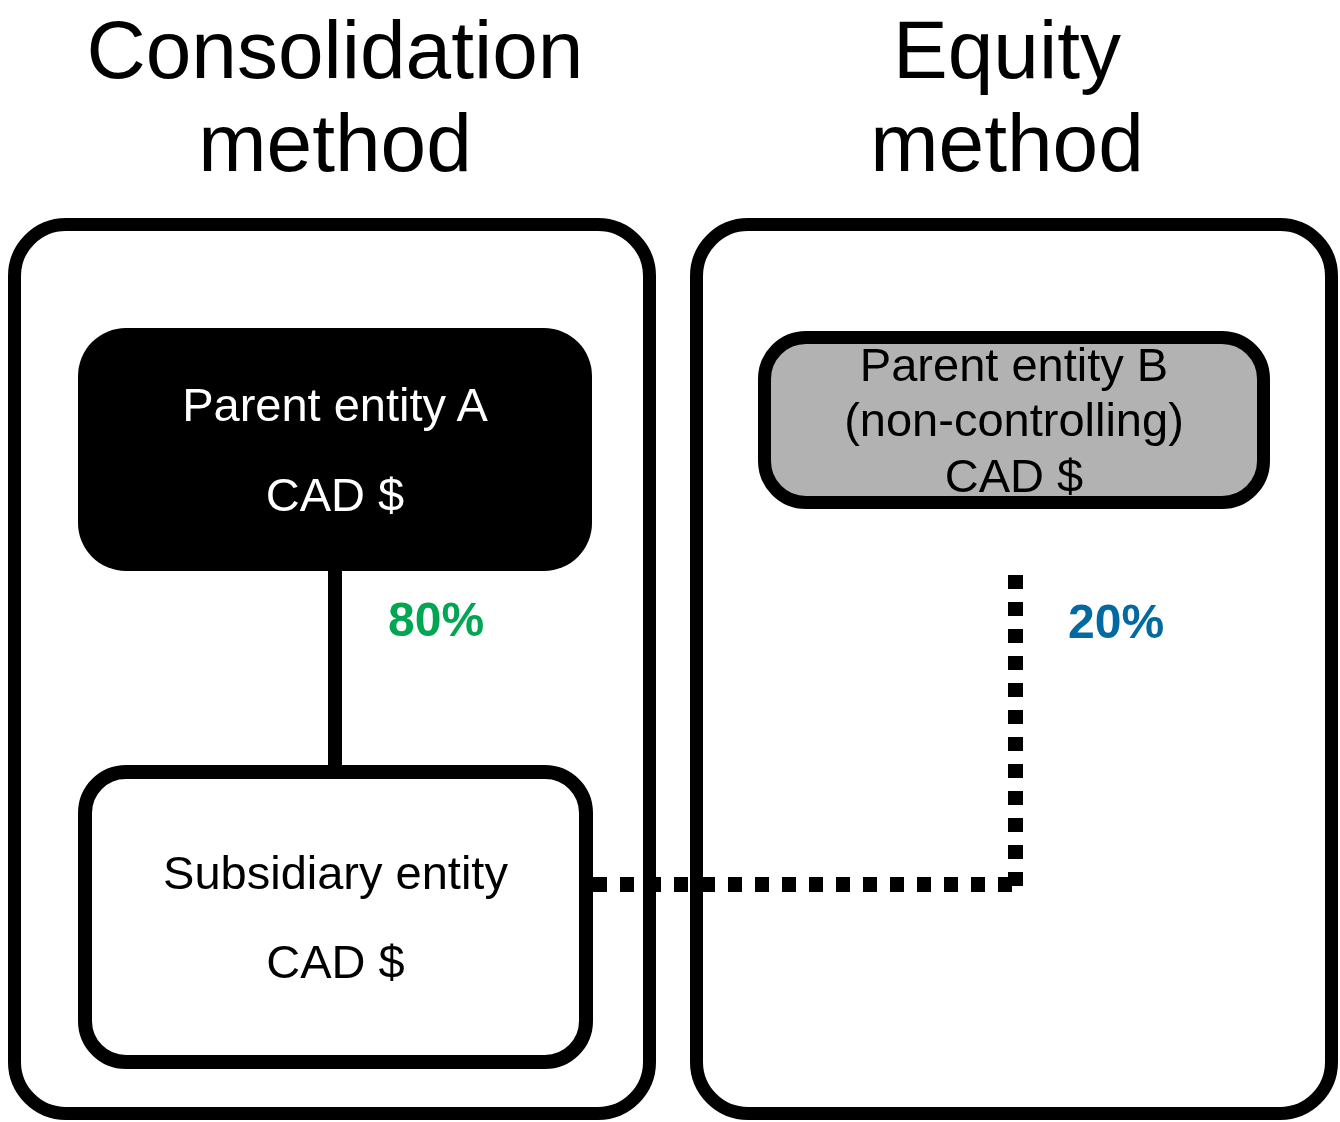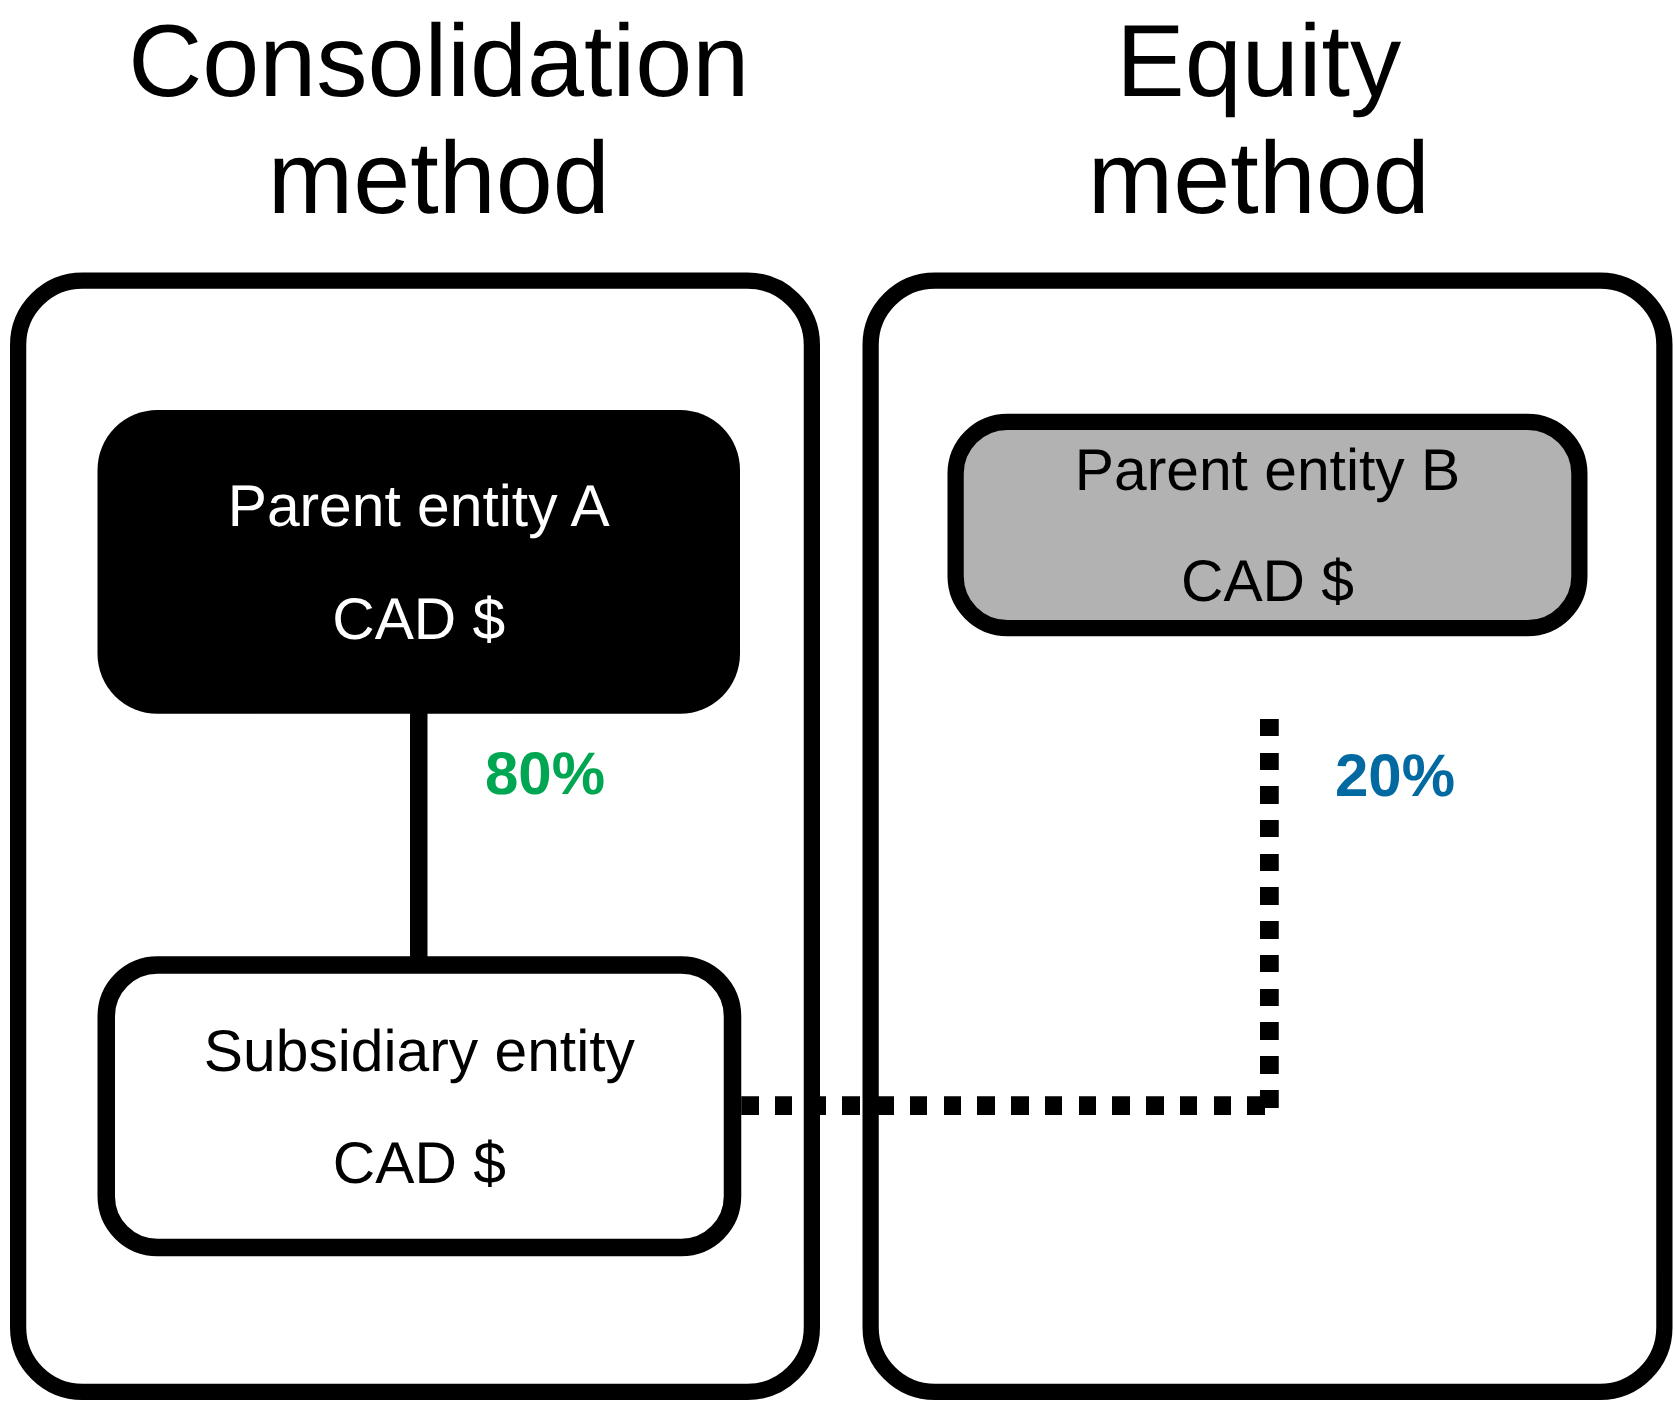--- a/index.html
+++ b/index.html
@@ -20,21 +20,21 @@
   .col-title {
     position: absolute;
     top: 4px;
     width: 670px;
     text-align: center;
     font-size: 82px;
     line-height: 1.13;
     color: #000000;
     white-space: pre-line;
   }
-  .col-title.left  { left: 0px; padding-left: 16px; }
+  .col-title.left  { left: 0px; }
   .col-title.right { left: 672px; }
 
   
   .panel {
     position: absolute;
     box-sizing: border-box;
     border: 13px solid #000000;
     border-radius: 58px;
     background: #ffffff;
     top: 218px;
@@ -60,21 +60,21 @@
   .entity .gap { height: 34px; }
 
   .parent-a {
     left: 78px; top: 328px;
     width: 514px; height: 243px;
     background: #000000;
     color: #ffffff;
   }
   .subsidiary {
     left: 78px; top: 765px;
-    width: 515px; height: 240px;
+    width: 515px; height: 304px;
     background: #ffffff;
     border: 14px solid #000000;
     color: #000000;
   }
   .parent-b {
     left: 758px; top: 331px;
     width: 512px; height: 178px;
     border: 13px solid #000000;
     color: #000000;
   }
@@ -136,19 +136,20 @@
   <div class="pct-label p80" style="color: rgb(0, 166, 81);">80%</div>
 
   <div class="entity subsidiary">
     <div>Subsidiary entity</div>
     <div class="gap"></div>
     <div>CAD $</div>
   </div>
 
   <div class="entity parent-b" style="background: rgb(178, 178, 178);">
     <div>Parent entity B</div>
+    <div>(non-controlling)</div>
     <div class="gap"></div>
     <div>CAD $</div>
   </div>
 
   <div class="pct-label p20" style="color: #0369a1;">20%</div>
 
 </div>
 
 </body></html>

